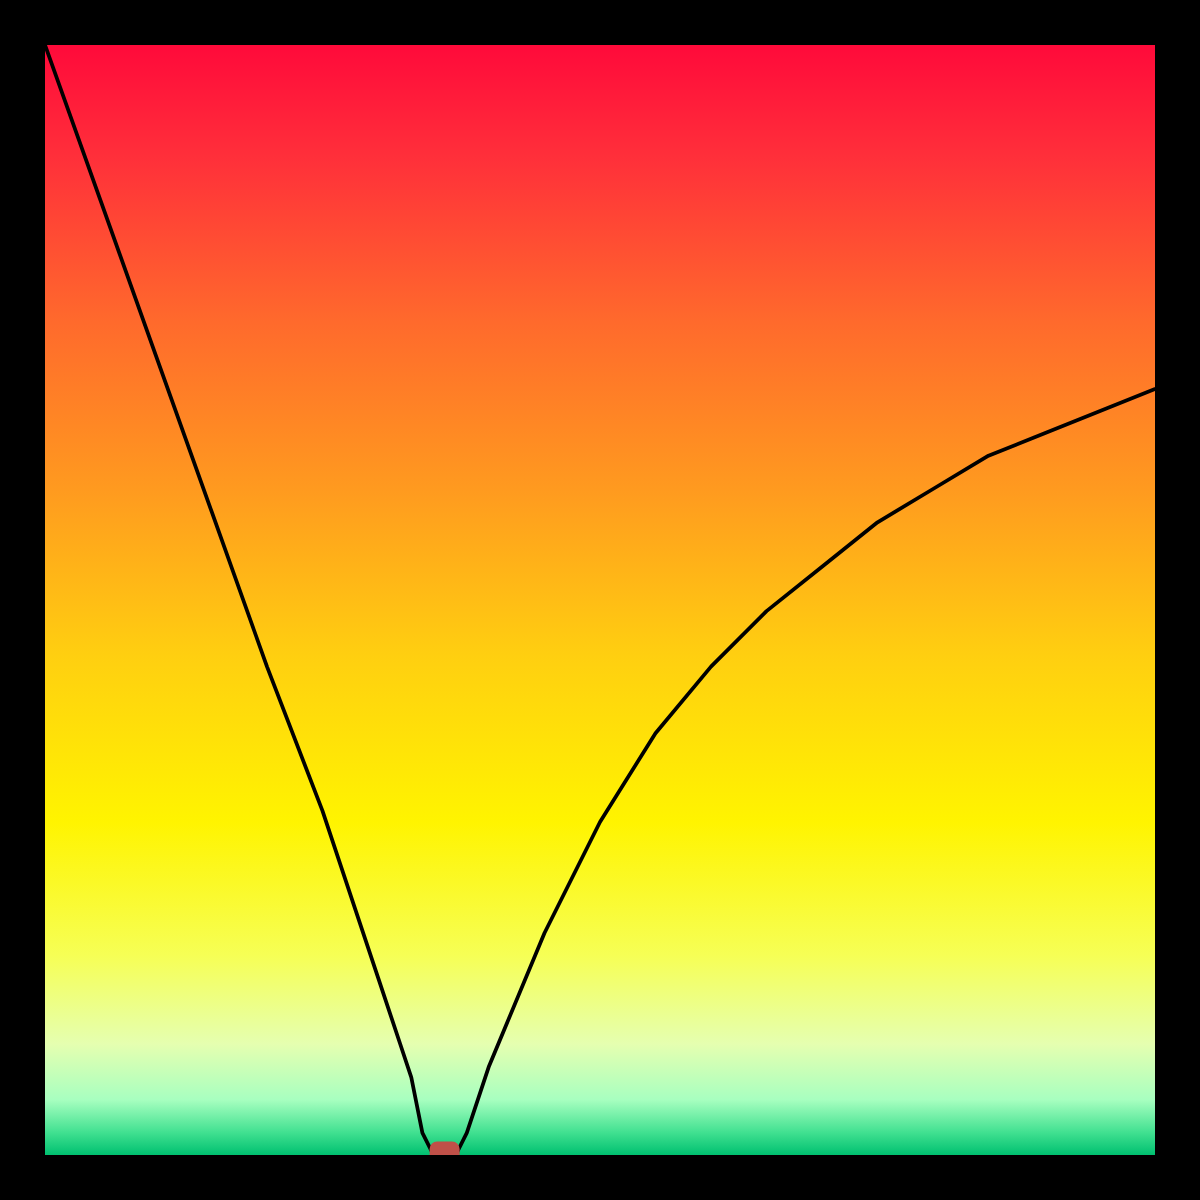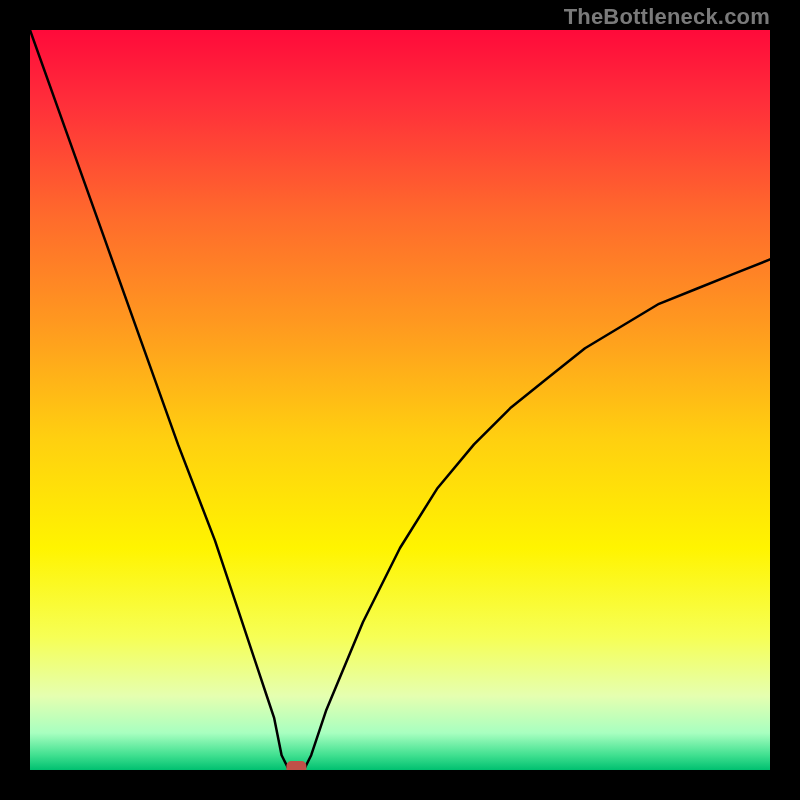--- a/index.html
+++ b/index.html
@@ -36,21 +36,20 @@
     letter-spacing: 0.2px;
   }
   svg {
     display: block;
   }
 </style>
 </head>
 <body>
 
 <div class="frame">
-  <div class="watermark">TheBottleneck.com</div>
   <div class="plot-area">
     <svg id="chart-svg" width="740" height="740" viewBox="0 0 740 740" preserveAspectRatio="none">
       <defs>
         <linearGradient id="bg-grad" x1="0" y1="0" x2="0" y2="1">
             <stop offset="0%" stop-color="#ff0a3a"></stop>
             <stop offset="10%" stop-color="#ff2f3a"></stop>
             <stop offset="25%" stop-color="#ff6a2c"></stop>
             <stop offset="40%" stop-color="#ff9a1f"></stop>
             <stop offset="55.00000000000001%" stop-color="#ffcf10"></stop>
             <stop offset="70%" stop-color="#fff400"></stop>

